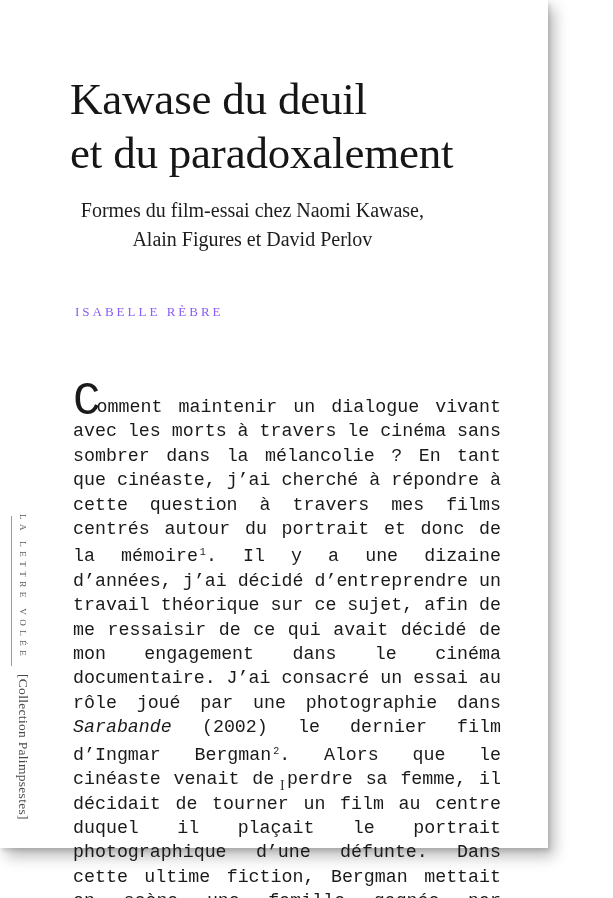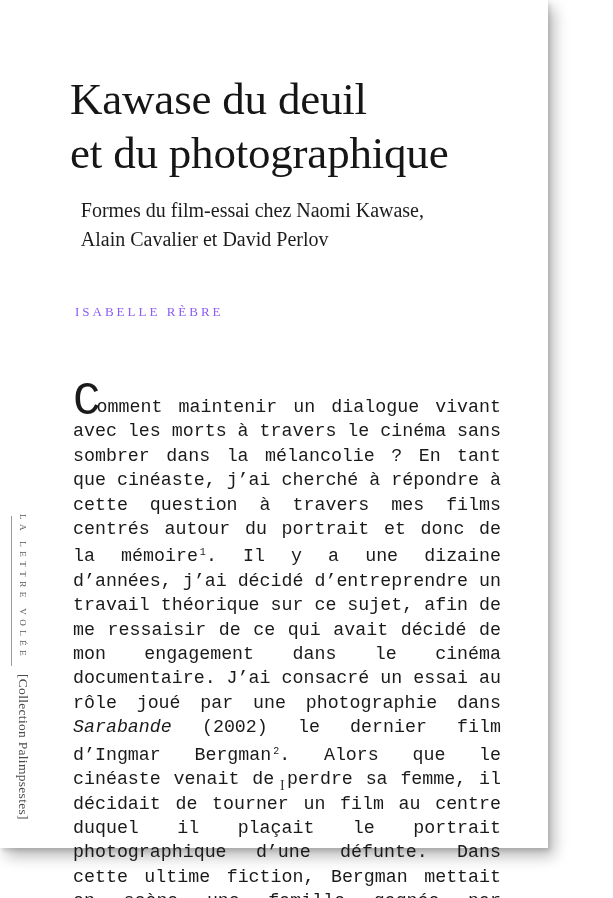--- a/index.html
+++ b/index.html
@@ -33,21 +33,21 @@
       font-weight: normal;
       margin: 0;
       color: #161616;
       letter-spacing: -0.2px;
     }
     .title span { display: block; white-space: nowrap; }
     .subtitle {
       position: absolute;
       right: 124px;
       top: 196px;
-      text-align: left;
+      text-align: center;
       font-size: 20px;
       line-height: 29px;
       color: #1c1c1c;
       white-space: nowrap;
     }
     .subtitle span { display: block; }
     .author {
       position: absolute;
       left: 75px;
       top: 304px;
@@ -124,26 +124,26 @@
       color: #4a4a4a;
     }
   </style>
 </head>
 <body>
 
 <div class="page">
 
   <h1 class="title">
     <span>Kawase du deuil</span>
-    <span>et du photographique</span>
+    <span>et du paradoxalement</span>
   </h1>
 
   <div class="subtitle">
     <span>Formes du film-essai chez Naomi Kawase,</span>
-    <span>Alain Cavalier et David Perlov</span>
+    <span>Alain Figures et David Perlov</span>
   </div>
 
   <div class="author">Isabelle Rèbre</div>
 
   <p class="body-text"><span class="dropcap">C</span><span>omment maintenir un dialogue vivant avec les morts à travers le cinéma sans sombrer dans la mélancolie ? En tant que cinéaste, j’ai cherché à répondre à cette question à travers mes films centrés autour du portrait et donc de la mémoire</span><sup class="fnref">1</sup><span>. Il y a une dizaine d’années, j’ai décidé d’entreprendre un travail théorique sur ce sujet, afin de me ressaisir de ce qui avait décidé de mon engagement dans le cinéma documentaire. J’ai consacré un essai au rôle joué par une photographie dans </span><em>Sarabande</em><span> (2002) le dernier film d’Ingmar Bergman</span><sup class="fnref">2</sup><span>. Alors que le cinéaste venait de perdre sa femme, il décidait de tourner un film au centre duquel il plaçait le portrait photographique d’une défunte. Dans cette ultime fiction, Bergman mettait en scène une famille gagnée par l’inertie mélancolique. L’image fixe de la disparue, qui réapparaissait à plusieurs reprises, permettait paradoxalement, la remise en mouvement des personnages.</span></p>
 
   <div class="folio">I</div>
 
   <div class="spine">
     <div class="spine-rule"></div>

